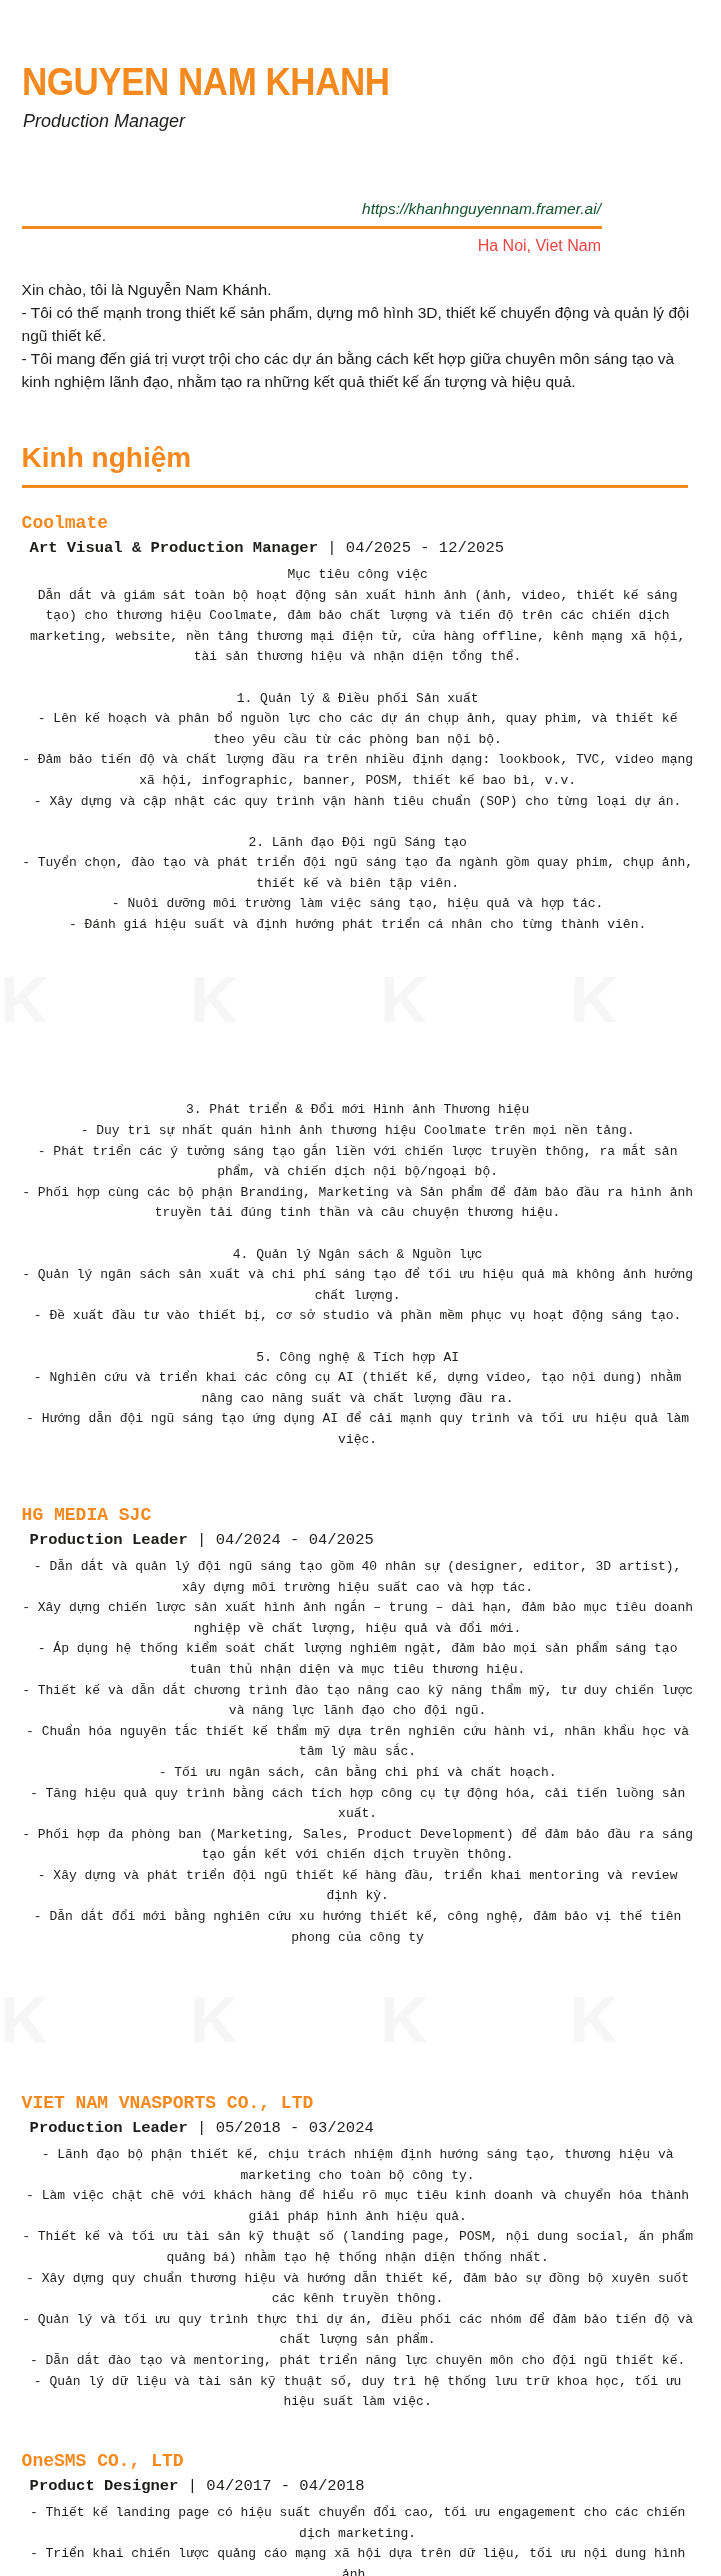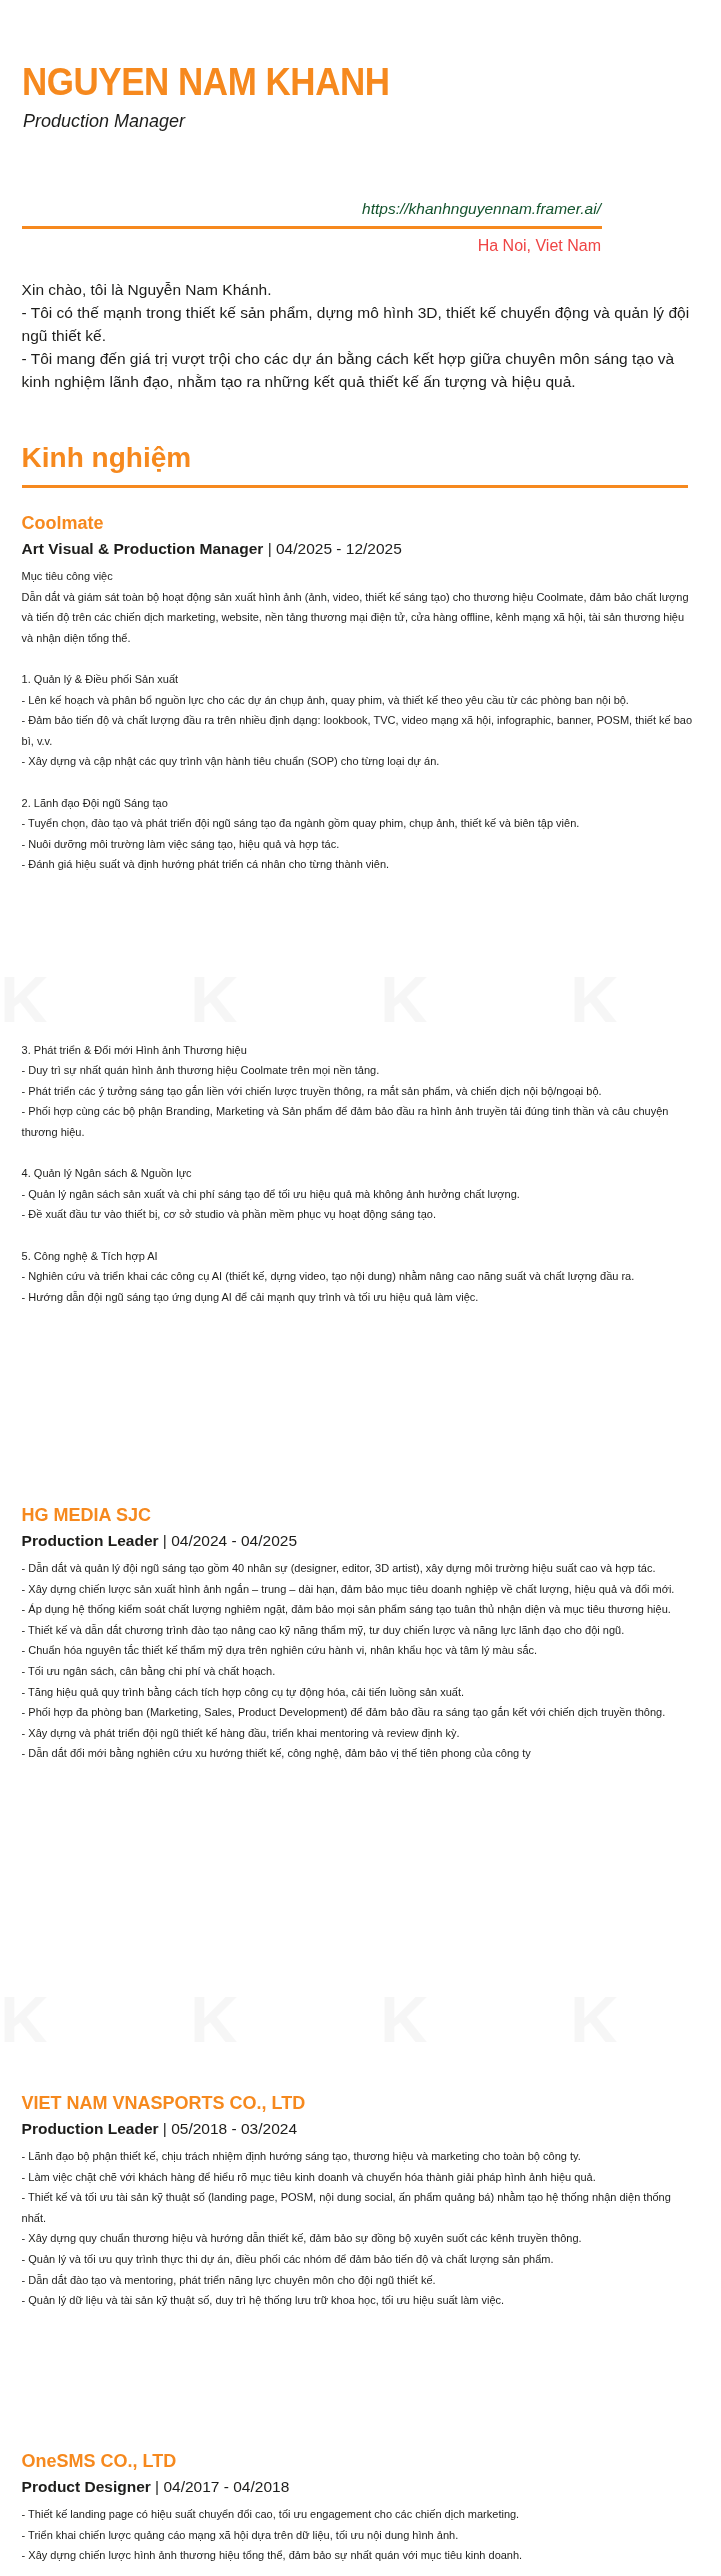--- a/index.html
+++ b/index.html
@@ -15,26 +15,26 @@
   #site-link{position:absolute;top:200px;right:120px;font-size:15.5px;font-style:italic;
         color:#14532d;text-decoration:none;}
   #top-rule{position:absolute;top:226px;left:21.6px;width:580px;height:2.6px;background:#F6891E;}
   #location{position:absolute;top:237px;right:120px;font-size:16px;color:#ef4444;}
   
   #intro{position:absolute;top:278px;left:21.6px;width:672px;font-size:15.5px;line-height:23px;}
   
   .section-heading{font-size:28px;font-weight:700;color:#F6891E;}
   #exp-heading{position:absolute;top:442px;left:21.6px;}
   #exp-rule{position:absolute;top:485px;left:21.6px;width:666px;height:2.6px;background:#F6891E;}
-  .job{position:absolute;left:21.6px;width:672px;}
+  .job{position:absolute;left:21.6px;width:672px;font-family:Liberation Mono, monospace;}
   .job-0{top:513px}.job-1{top:1505px}.job-2{top:2093px}.job-3{top:2451px}
   .company{font-size:18px;font-weight:700;color:#F6891E;margin-bottom:5.2px;}
-  .role-line{font-size:15.5px;line-height:20.6px;margin-bottom:6.2px;}
+  .role-line{font-size:15.5px;line-height:20.6px;margin-bottom:6.2px;margin-left:8px;}
   .role-bold{font-weight:700;}
-  .body-line{font-size:11px;line-height:20.6px;}
+  .body-line{font-size:13px;line-height:20.6px;text-align:center;}
   .spacer{height:20.6px;}
   
   .wm{position:absolute;left:0;width:721px;height:47px;overflow:hidden;white-space:nowrap;
       font-weight:800;font-size:68px;line-height:50px;letter-spacing:61px;color:rgba(0,0,0,0.035);}
   .wm-0{top:975px}.wm-1{top:1995px}
 </style>
 </head>
 <body>
 
 <div id="name">NGUYEN NAM KHANH</div>

